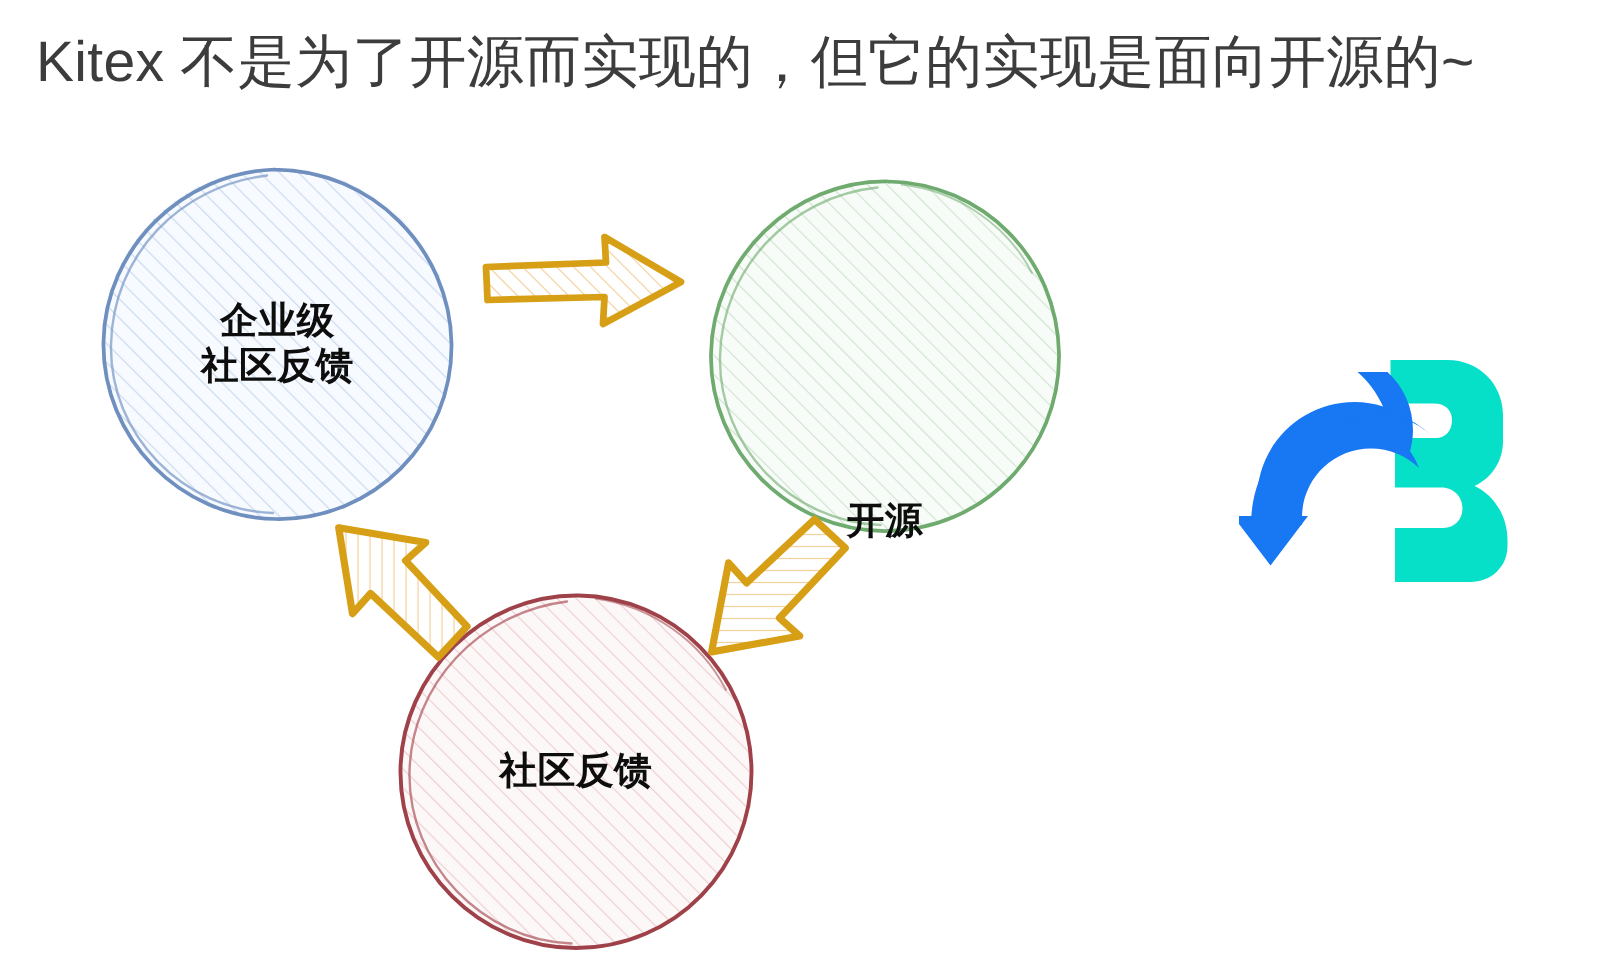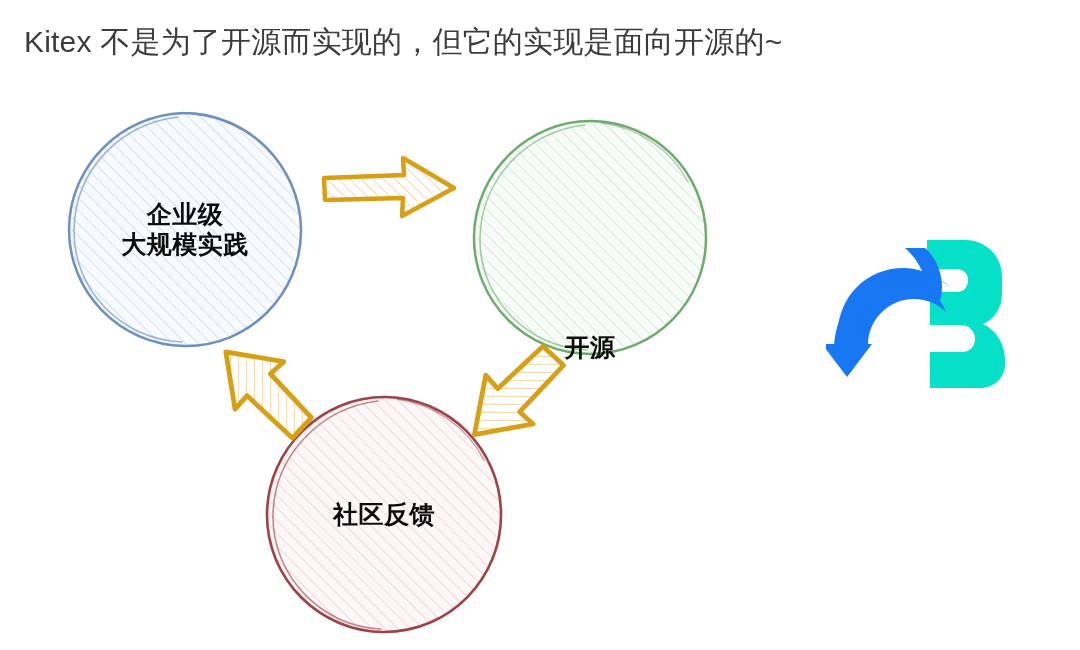--- a/index.html
+++ b/index.html
@@ -14,21 +14,21 @@
     position:relative;
     width:1080px; height:650px;
     background:#ffffff;
   }
 
   
   #title {
     position:absolute;
     left:24px; top:22px;
     width:1030px;
-    font-size:30px;
+    font-size:38px;
     line-height:40px;
     font-weight:400;
     color:#3c3c3c;
     letter-spacing:0.2px;
     white-space:nowrap;
   }
 
   
   .node {
     position:absolute;
@@ -93,21 +93,21 @@
         <rect x="0" y="0" width="250" height="250" fill="#f7fafe"></rect>
         <rect x="0" y="0" width="250" height="250" fill="url(#hatch-blue)" opacity="0.95"></rect>
       </g>
 
       <path d="M123 9 C 62 11 10 61 9 124 C 8 188 60 241 124 242
                C 189 243 242 190 241 125 C 240 62 188 9 123 9" fill="none" stroke="#6f8fbf" stroke-width="2.5" stroke-linecap="round" stroke-linejoin="round"></path>
       <path d="M118 13 C 60 20 15 66 14 126 C 13 186 62 236 122 238" fill="none" stroke="#7e9cc7" stroke-width="1.6" stroke-linecap="round" opacity="0.75"></path>
       <path d="M132 10 C 168 13 205 33 224 66" fill="none" stroke="#6f8fbf" stroke-width="1.4" stroke-linecap="round" opacity="0.6"></path>
     </svg>
     <div class="node-label">企业级
-大规模实践</div>
+社区反馈</div>
   </div>
 
   <div class="node" id="node-opensource">
     <svg class="sketch" viewBox="0 0 250 250">
       <defs>
         <pattern id="hatch-green" width="9" height="9" patternUnits="userSpaceOnUse" patternTransform="rotate(-45)">
           <line x1="0" y1="0" x2="0" y2="9" stroke="#cfe3cf" stroke-width="1.6"></line>
         </pattern>
         <clipPath id="clip-green">
           <path d="M125 8 C 190 8 242 60 242 125 C 242 190 190 242 125 242

